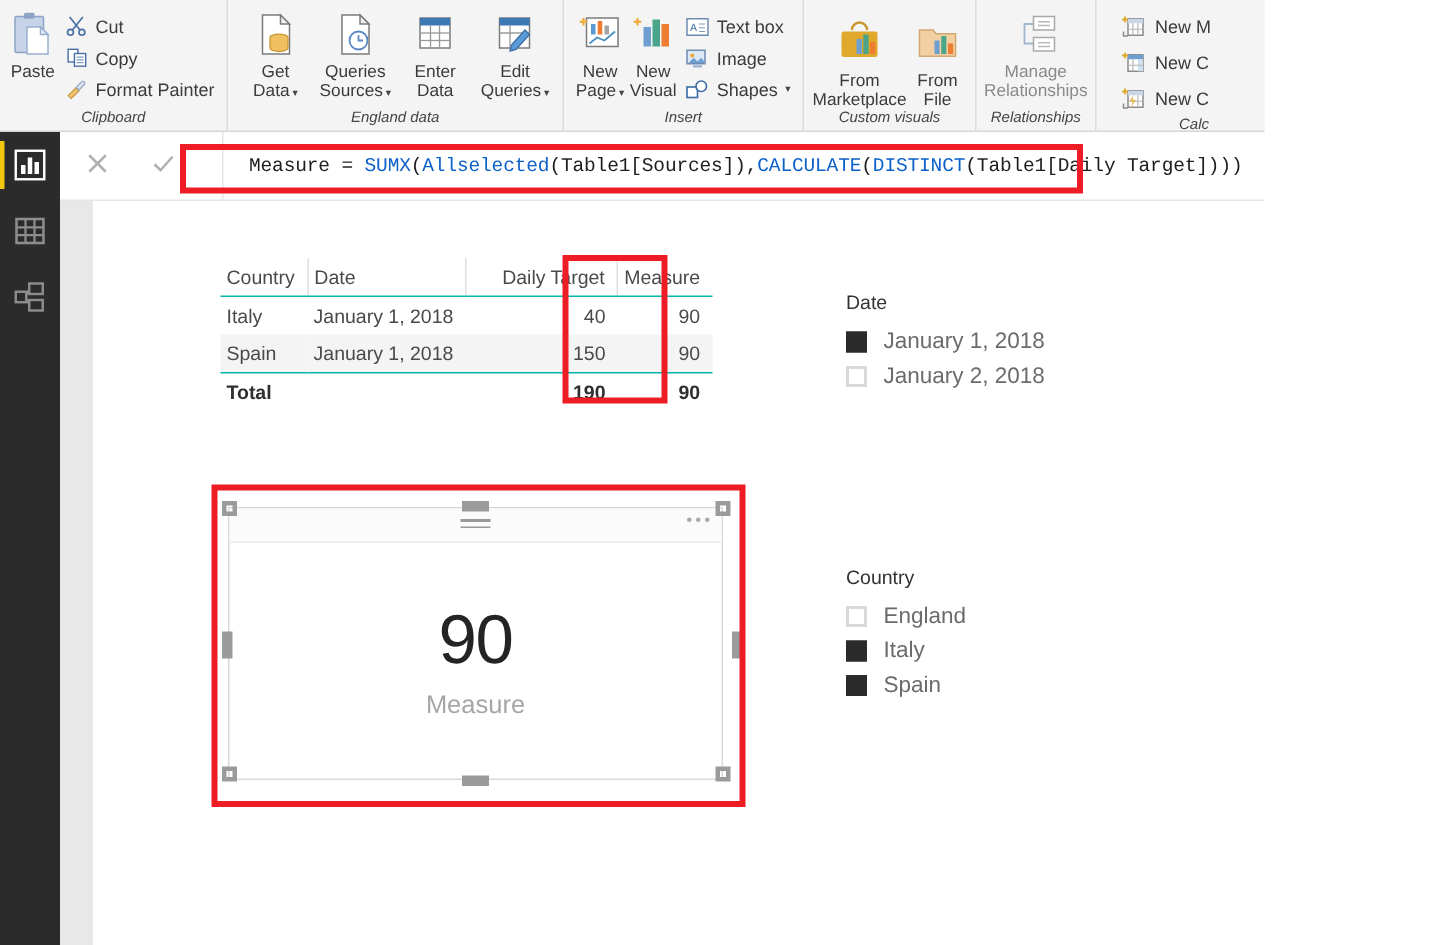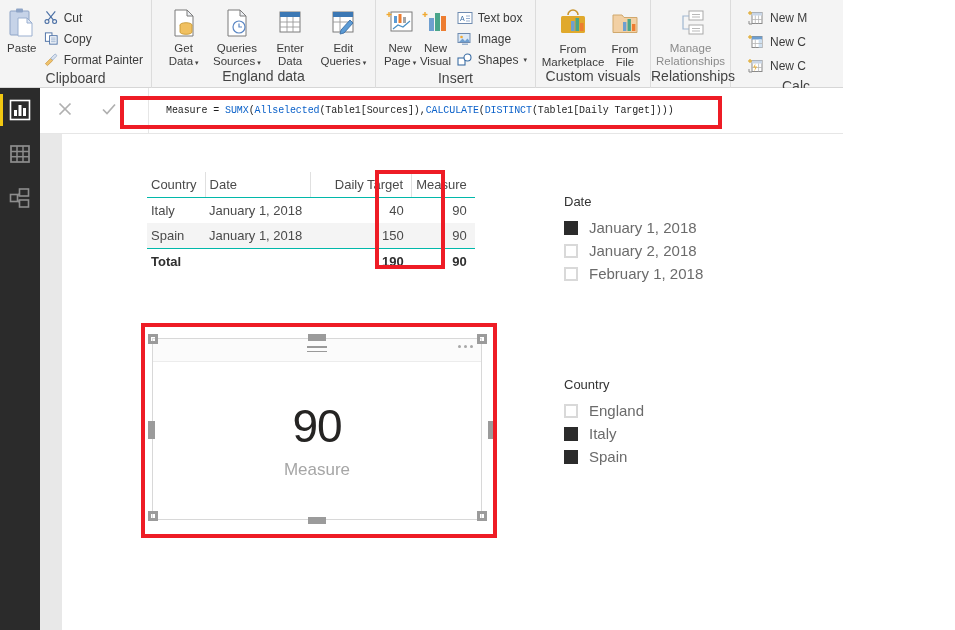--- a/index.html
+++ b/index.html
@@ -17,21 +17,21 @@
     position: absolute; left:0; top:0; width:843px; height:88px;
     background:#f4f4f4; border-bottom:1px solid #d6d6d6;
     box-sizing:border-box;
     display:flex; align-items:stretch;
   }
 
   .rgroup { position:relative; display:flex; flex-direction:column; justify-content:space-between;
             border-right:1px solid #dcdcdc; box-sizing:border-box; height:88px; }
   .rgroup:last-child { border-right:none; }
   .rgroup-body { display:flex; align-items:flex-start; padding:4px 6px 0 6px; flex:1; }
-  .rgroup-label { text-align:center; font-size:14px; color:#444; padding-bottom:4px; }
+  .rgroup-label { text-align:center; font-size:10px; color:#444; padding-bottom:4px;font-style:italic; }
 
   .bigbtn { display:flex; flex-direction:column; align-items:center; justify-content:flex-start;
             width:58px; padding-top:2px; cursor:default; }
   .bigbtn .gl { height:34px; display:flex; align-items:center; justify-content:center; }
   .bigbtn .cap { font-size:11.5px; color:#3b3b3b; text-align:center; line-height:12.5px; margin-top:2px; }
 
   .smallrow { display:flex; align-items:center; gap:5px; height:21px; padding:0 2px; cursor:default; }
   .smallrow .cap { font-size:12px; color:#3b3b3b; white-space:nowrap; }
   .smallcol { display:flex; flex-direction:column; justify-content:center; padding-top:3px; }
 
@@ -56,21 +56,21 @@
   .navitem { position:relative; width:40px; height:44px; display:flex; align-items:center; justify-content:center; cursor:default; }
   .navitem.active::before { content:""; position:absolute; left:0; top:6px; width:3px; height:32px; background:#f2c811; }
 
   
   .fbar { position:absolute; left:40px; top:88px; width:803px; height:46px; background:#ffffff; border-bottom:1px solid #e6e6e6; box-sizing:border-box; }
   .fbar-icons { position:absolute; left:14px; top:10px; display:flex; gap:22px; align-items:center; }
   .fbar-icons .fi { width:22px; height:22px; display:flex; align-items:center; justify-content:center; cursor:default; }
   .fbar-sep { position:absolute; left:108px; top:0; width:1px; height:45px; background:#e6e6e6; }
   .formula {
     position:absolute; left:126px; top:0px; height:44px; display:flex; align-items:center;
-    font-family:"Liberation Mono", monospace; font-size:10px; color:#1d1d1d; white-space:pre;
+    font-family:"Liberation Mono", monospace; font-size:13px; color:#1d1d1d; white-space:pre;
     letter-spacing:-0.1px;
   }
   .fn { color:#0b61c9; }
 
   
   .canvas-strip { position:absolute; left:40px; top:134px; width:22px; height:496px; background:#e8e8e8; }
   .canvas { position:absolute; left:62px; top:134px; width:893px; height:496px; background:#ffffff; }
 
   
   .tbl { position:absolute; left:147px; top:172px; width:300px; font-size:13px; color:#4a4a4a; }
@@ -553,24 +553,20 @@
   <div class="slicer" style="left:564px; top:194px;">
     <div class="stitle">Date</div>
     <div class="slitem">
       <span class="cb on"></span>
       <span class="slbl">January 1, 2018</span>
     </div>
     <div class="slitem">
       <span class="cb off"></span>
       <span class="slbl">January 2, 2018</span>
     </div>
-    <div class="slitem">
-      <span class="cb off"></span>
-      <span class="slbl">February 1, 2018</span>
-    </div>
   </div>
 
   <div class="slicer" style="left:564px; top:377px;">
     <div class="stitle">Country</div>
     <div class="slitem">
       <span class="cb off"></span>
       <span class="slbl">England</span>
     </div>
     <div class="slitem">
       <span class="cb on"></span>

